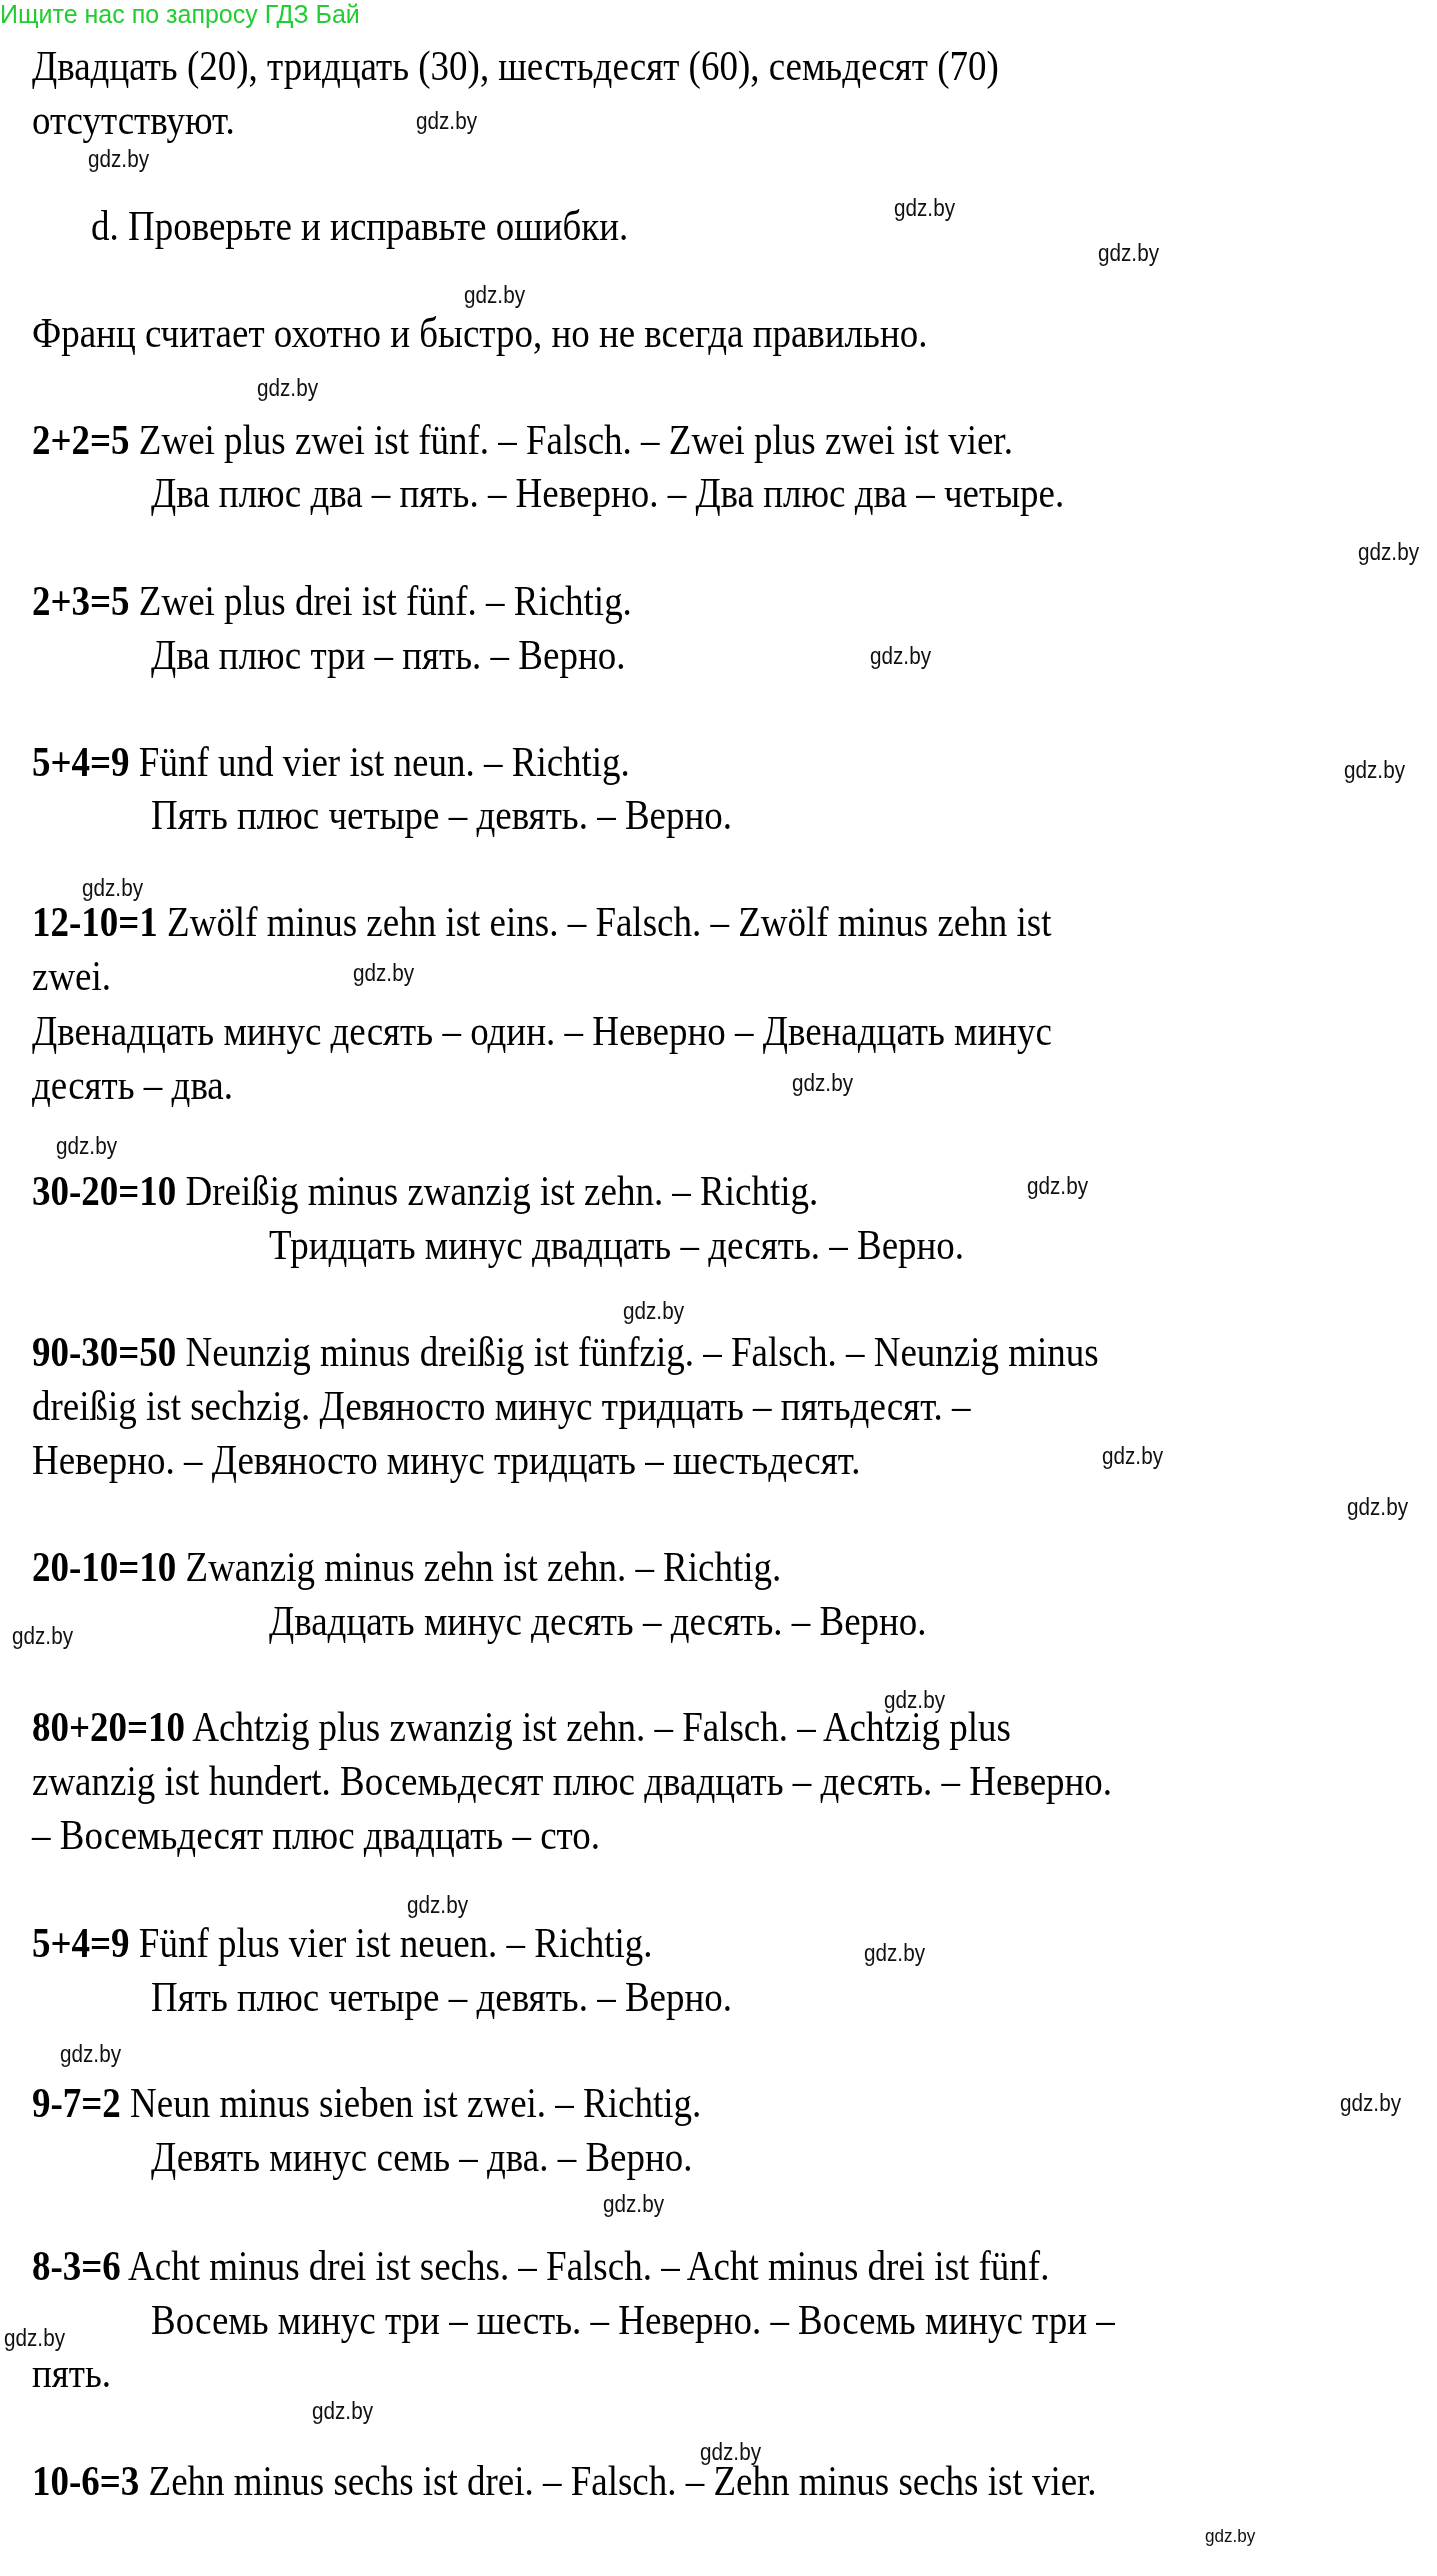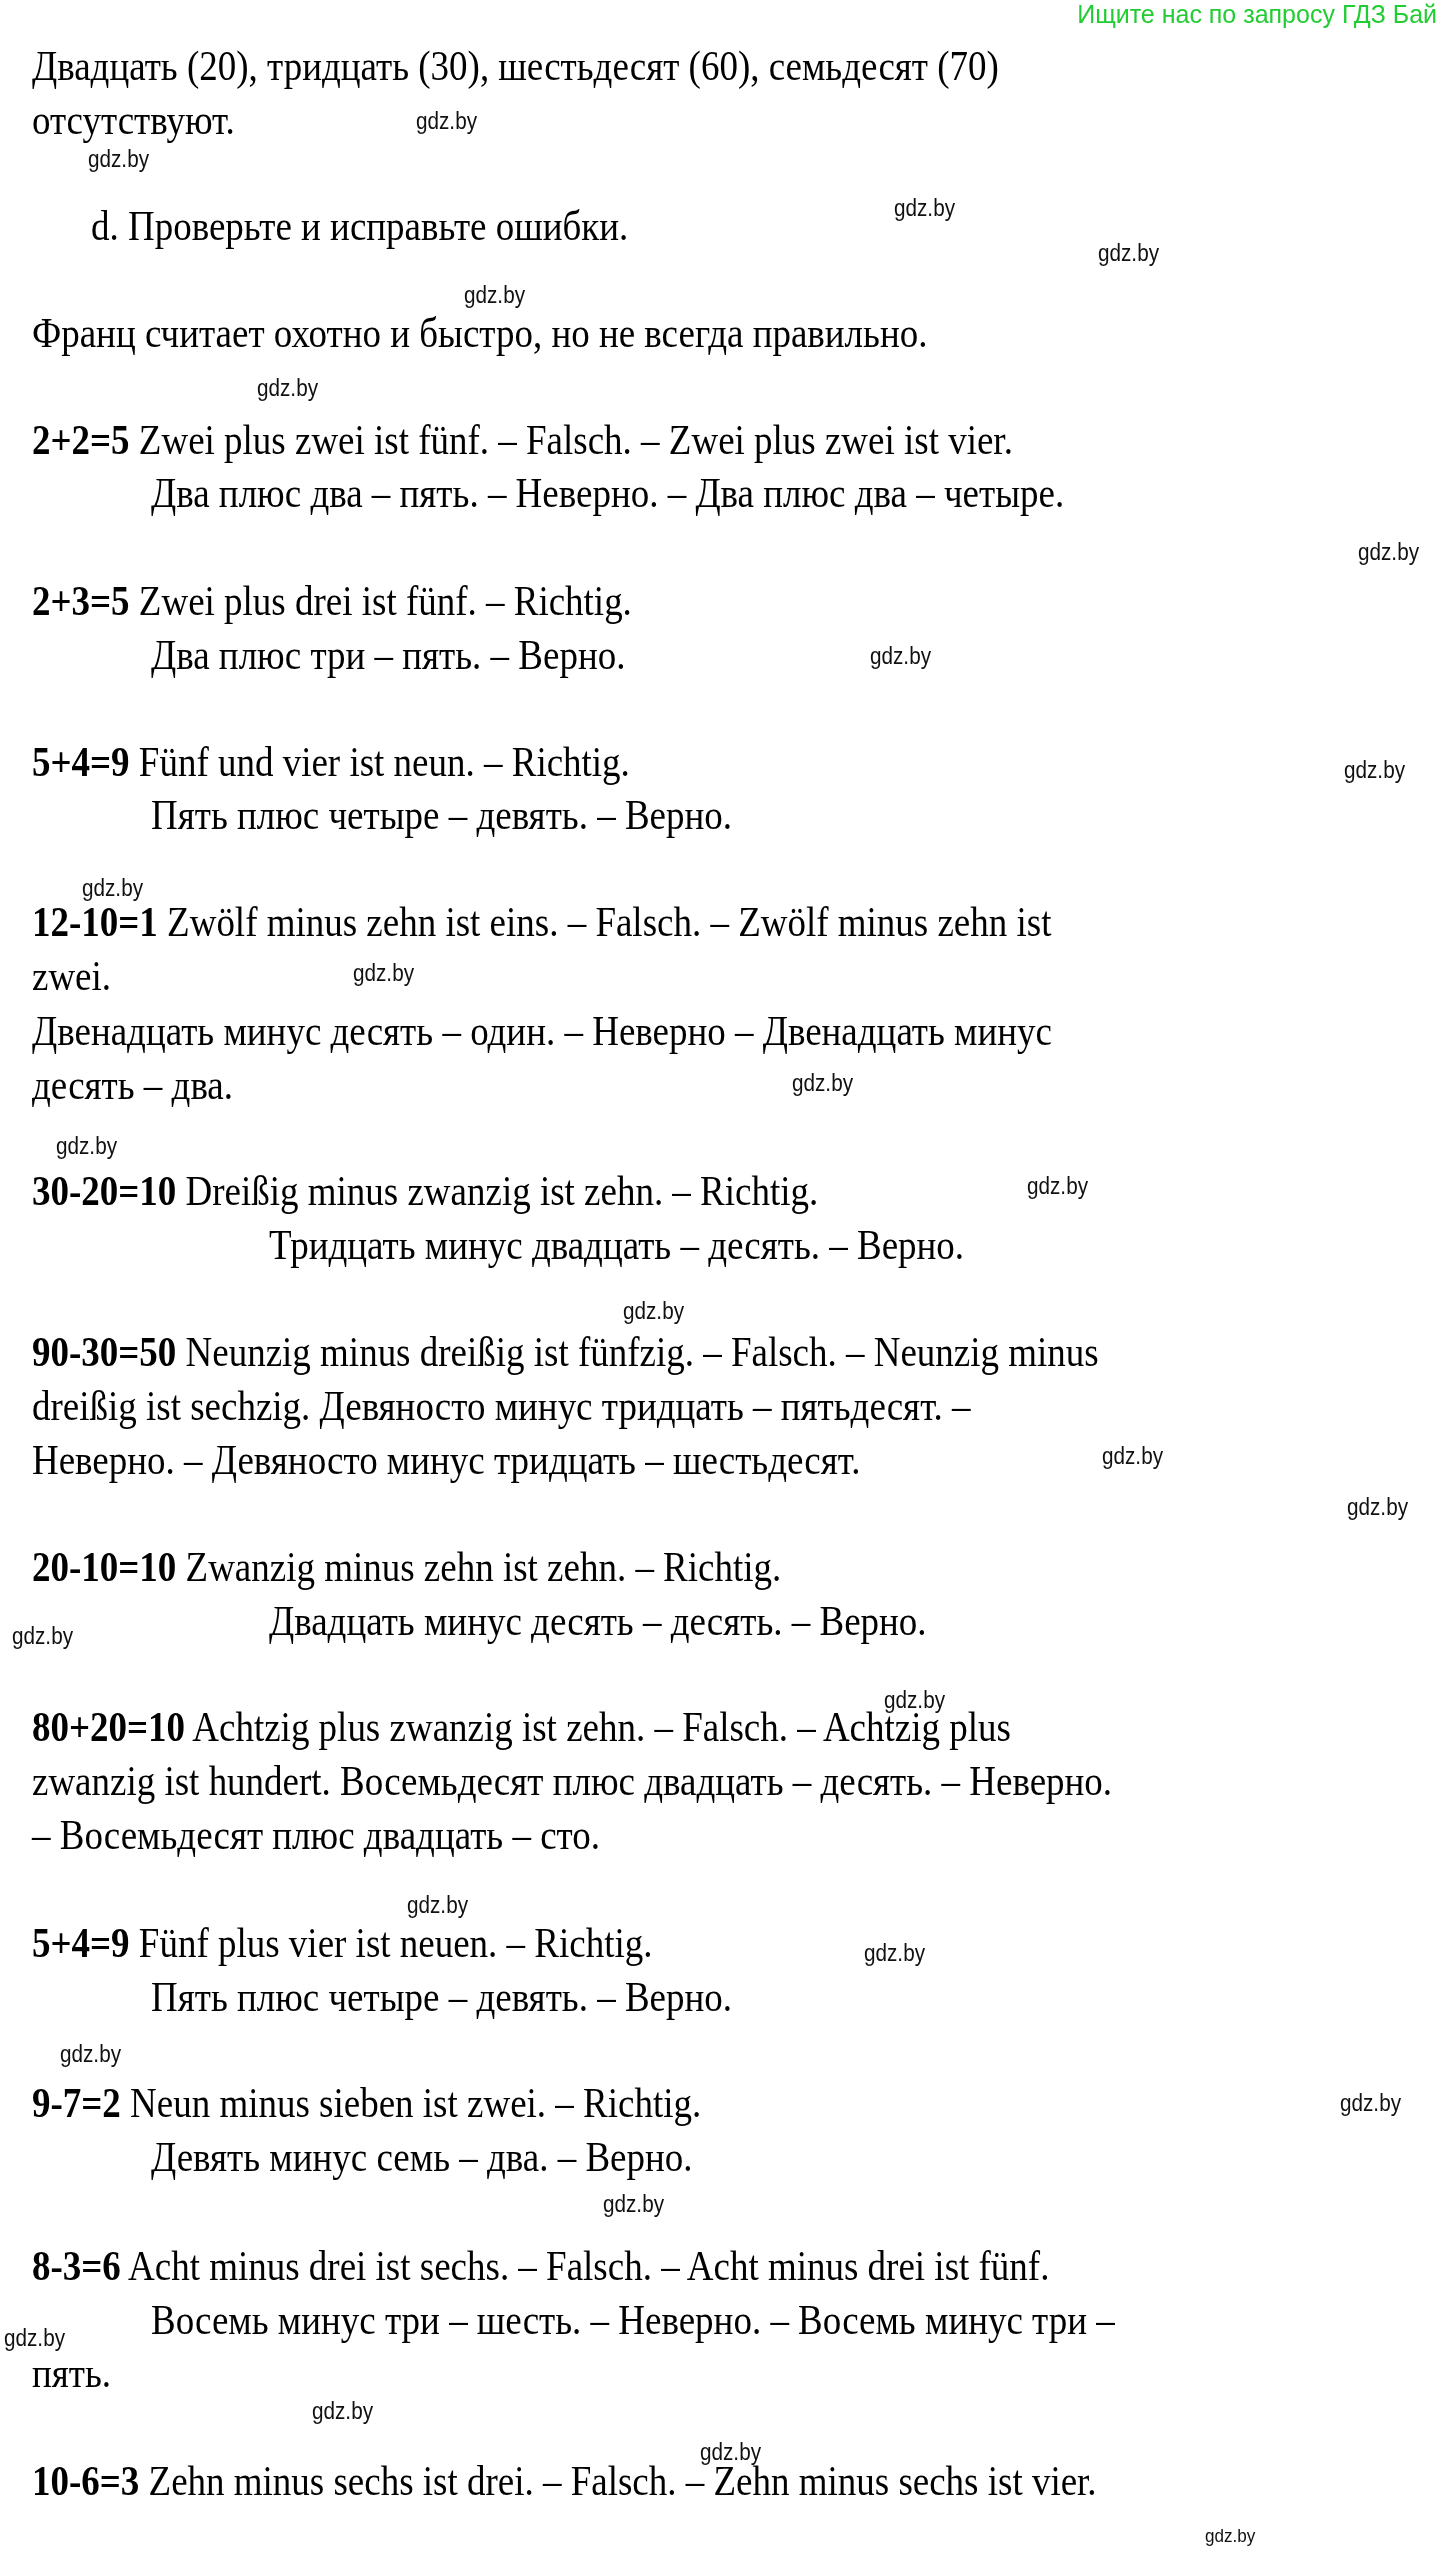--- a/index.html
+++ b/index.html
@@ -1,19 +1,19 @@
 <!DOCTYPE html>
 <html style="font-size:13px"><head>
 <meta charset="utf-8">
 <style>
   html, body { margin: 0; padding: 0; background: #ffffff; }
   body { width: 1437px; height: 2576px; position: relative; overflow: hidden; }
   .page { position: absolute; left: 0; top: 0; width: 1437px; height: 2576px; }
   .banner-top {
-    position: absolute; top: 0; left: 0; width: 1437px; text-align: right;
+    position: absolute; top: 0; left: 0; width: 1437px; text-align: left;
     font-family: "Liberation Sans", sans-serif; font-size: 25px; line-height: 29px;
   }
   .banner-bottom {
     position: absolute; top: 2541px; left: 0; width: 1437px; text-align: center;
     font-family: "Liberation Sans", sans-serif; font-size: 25px; line-height: 32px;
     white-space: pre;
   }
   .line {
     position: absolute; white-space: nowrap;
     font-family: "Liberation Serif", serif; font-size: 43px; line-height: 48px; color: #000;

